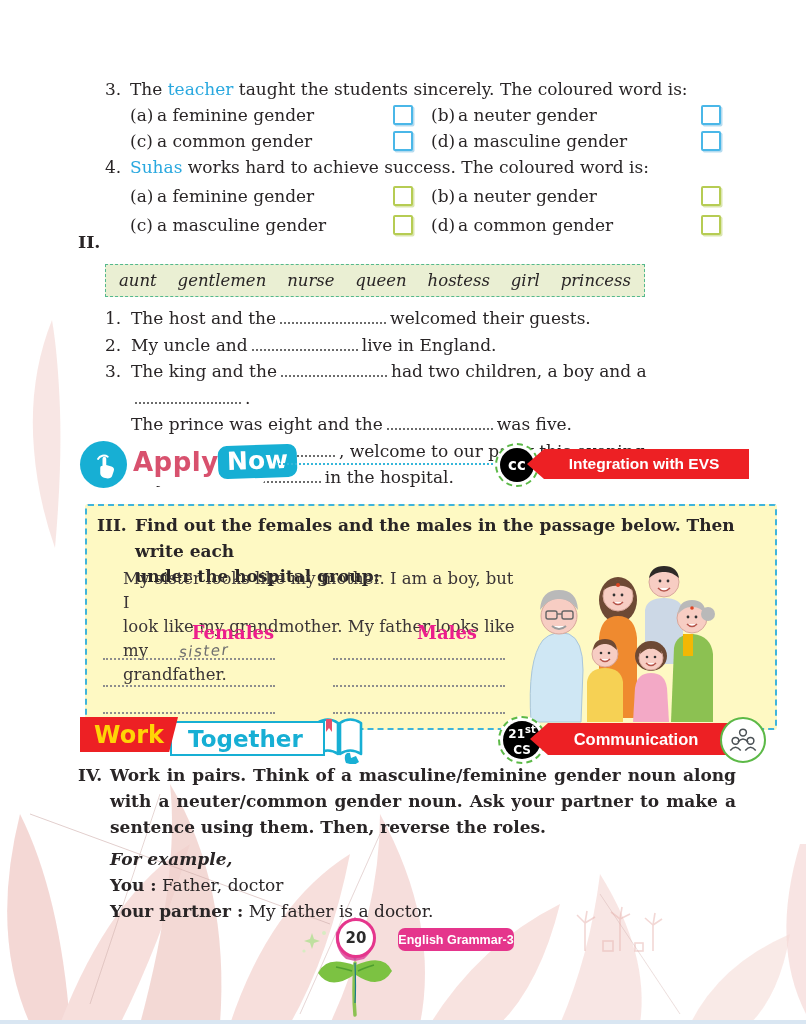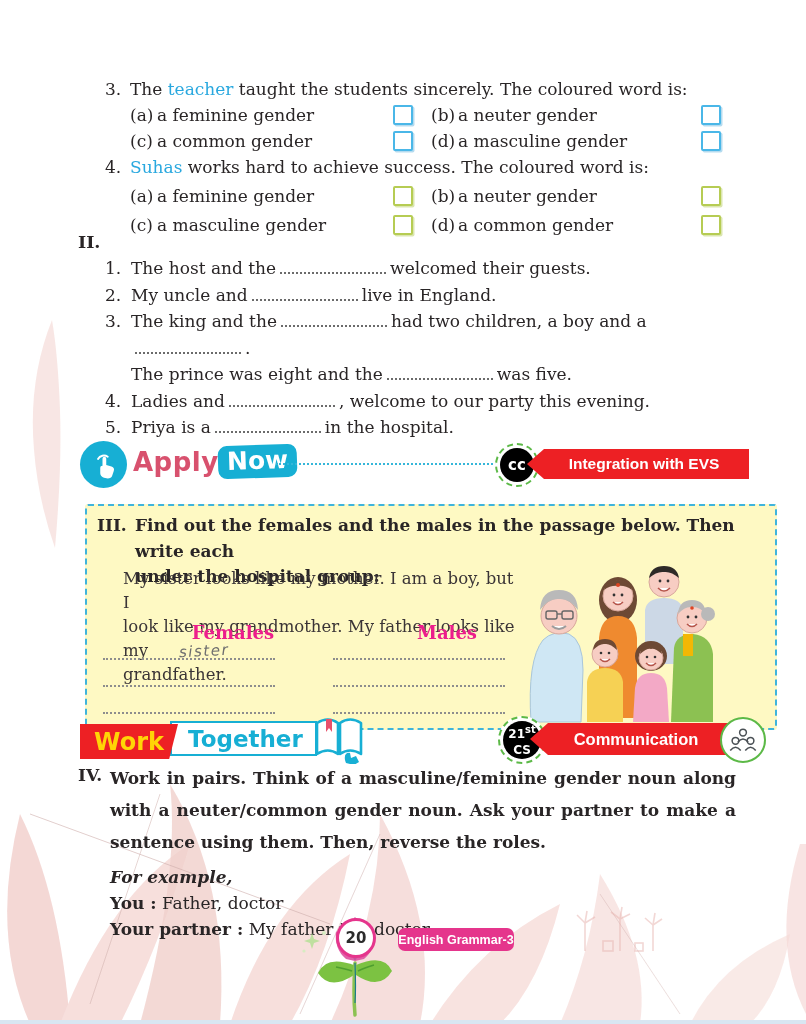--- a/index.html
+++ b/index.html
@@ -68,40 +68,40 @@
   .box3-title .rnum{width:38px;flex:none;}
   .passage{position:absolute;left:36px;top:61px;width:400px;font-size:16.5px;line-height:24px;color:#3a3436;}
   .colhead{position:absolute;width:160px;text-align:center;color:#ec1e8c;font-weight:bold;font-size:18px;}
   .ansline{position:absolute;width:172px;height:0;border-bottom:2px dotted #8d8d8d;}
   .handwrite{position:absolute;left:92px;top:136px;font-family:"DejaVu Sans",sans-serif;
              font-style:italic;color:#6f6f6f;font-size:15px;letter-spacing:1.5px;transform:rotate(-3deg);}
   .family{position:absolute;left:434px;top:32px;}
 
   
   .work-head{position:absolute;left:80px;top:716px;width:670px;height:50px;z-index:3;}
-  .work-box{position:absolute;left:0;top:8px;width:98px;height:35px;background:#ed2024;
+  .work-box{position:absolute;left:0;top:1px;width:98px;height:35px;background:#ed2024;
             clip-path:polygon(0 0,100% 0,91% 100%,0 100%);display:flex;align-items:center;justify-content:center;
             font-family:"DejaVu Sans",sans-serif;font-weight:bold;font-size:24px;color:#ffd506;z-index:2;}
-  .together-box{position:absolute;left:90px;top:5px;height:31px;padding:0 12px 0 16px;background:#fff;
+  .together-box{position:absolute;left:90px;top:5px;height:31px;padding:0 20px 0 16px;background:#fff;
             border:2.5px solid #17afd4;display:flex;align-items:center;
             font-family:"DejaVu Sans",sans-serif;font-weight:bold;font-size:23px;color:#17afd4;z-index:1;}
   .book-icon{position:absolute;left:232px;top:-2px;}
   .cs-ring{left:418px;top:0;width:44px;height:44px;}
   .cs-ring .ring-inner{width:38px;height:38px;font-size:12px;line-height:16px;}
   .ribbon-comm{left:450px;top:7px;width:184px;height:32px;font-size:16.5px;
                clip-path:polygon(0 50%,18px 0,100% 0,100% 100%,18px 100%);padding-left:14px;}
   .ribbon-tail{position:absolute;left:630px;top:16px;width:16px;height:14px;background:#ed2024;}
   .people-circle{position:absolute;left:640px;top:1px;width:42px;height:42px;border-radius:50%;
                  background:#fff;border:2px solid #5cb947;display:flex;align-items:center;justify-content:center;z-index:2;}
 
   
   .sec4{position:absolute;left:78px;top:762px;width:660px;font-size:17px;}
   .sec4-par{display:flex;}
   .sec4-par .rnum{width:32px;flex:none;font-weight:bold;line-height:26px;}
-  .sec4-text{width:626px;font-weight:bold;line-height:32px;text-align:justify;}
+  .sec4-text{width:626px;font-weight:bold;line-height:26px;text-align:justify;}
   .example{margin:6px 0 0 32px;font-weight:bold;font-style:italic;line-height:26px;}
   .exline{margin-left:32px;line-height:26px;}
   .exline b{font-weight:bold;}
 
   
   .footer{position:absolute;left:0;top:903px;width:702px;height:121px;z-index:2;}
   .page-circle{position:absolute;left:336px;top:15px;width:34px;height:34px;background:#fff;
                border:3px solid #e5358c;border-radius:50%;display:flex;align-items:center;justify-content:center;
                font-family:"DejaVu Sans",sans-serif;font-weight:bold;font-size:15px;color:#2b2b2b;z-index:3;}
   .banner{position:absolute;left:398px;top:25px;width:116px;height:23px;background:#e5358c;border-radius:7px;
@@ -181,20 +181,29 @@
         <span class="olabel">(d)</span>
         <span class="otext-r">a common gender</span>
         <span class="cb green"></span>
       </div>
     </div>
 
     <div class="sec2">
       <div class="sec-head">
         <span class="rnum">II.</span>
       </div>
+      <div class="wordbank">
+        <span>aunt</span>
+        <span>gentlemen</span>
+        <span>nurse</span>
+        <span>queen</span>
+        <span>hostess</span>
+        <span>girl</span>
+        <span>princess</span>
+      </div>
       <div class="sentences">
         <div class="sline">
           <span class="snum">1.</span>
           <span class="sbody"><span>The host and the</span><span class="blank"></span><span>welcomed their guests.</span></span>
         </div>
         <div class="sline">
           <span class="snum">2.</span>
           <span class="sbody"><span>My uncle and</span><span class="blank"></span><span>live in England.</span></span>
         </div>
         <div class="sline">

